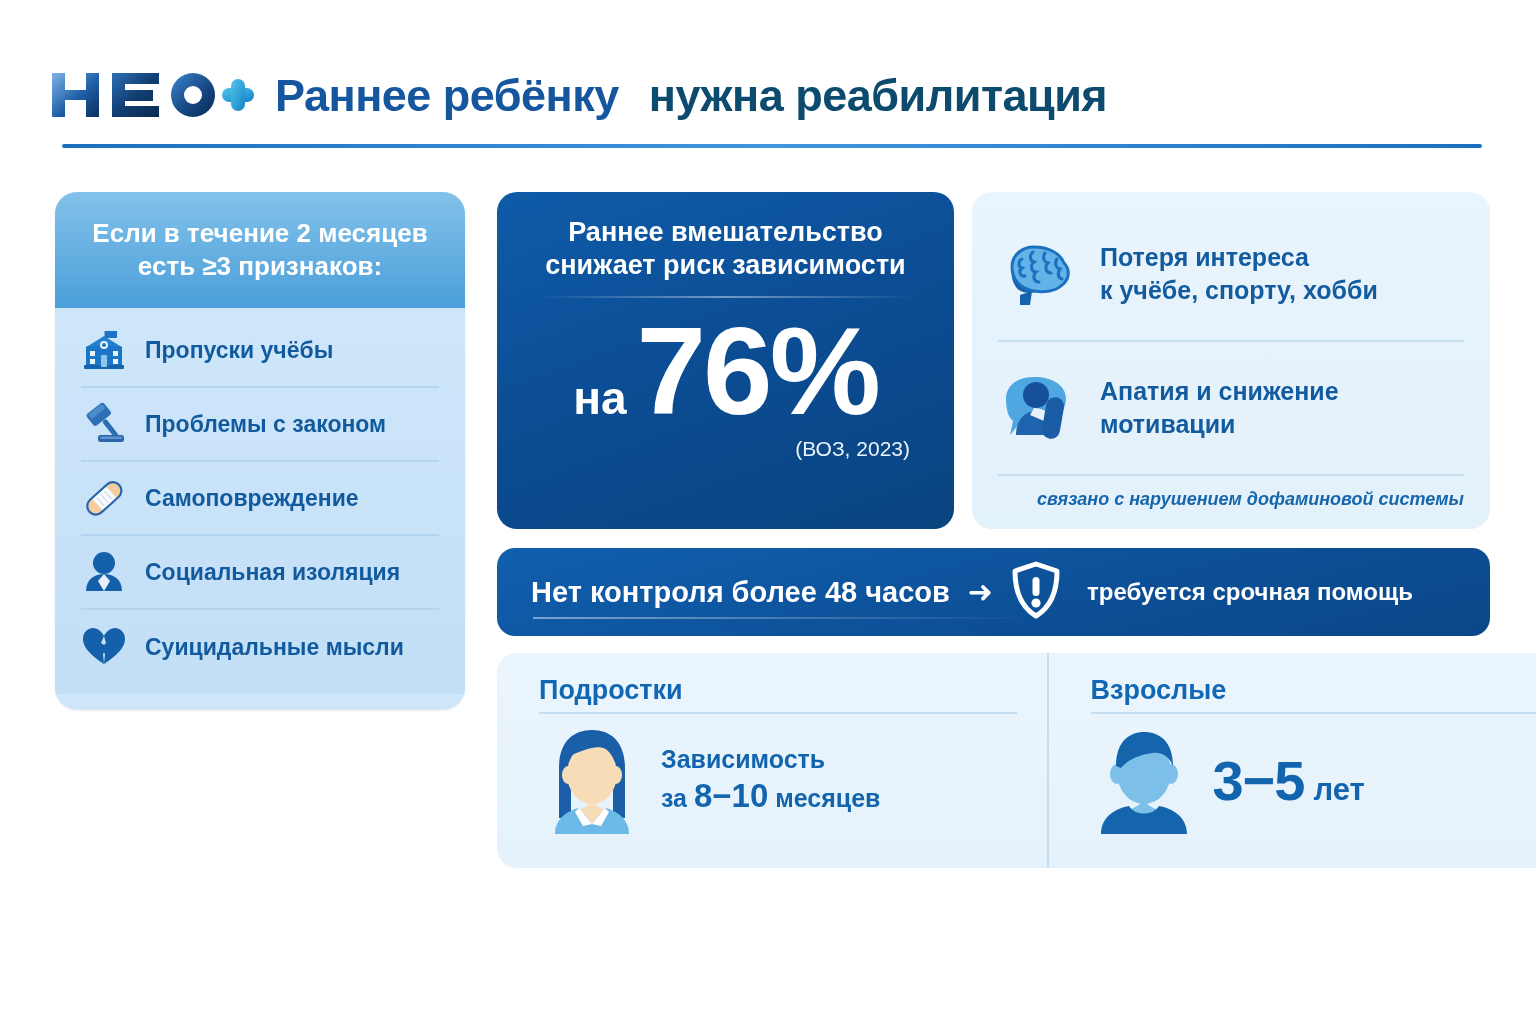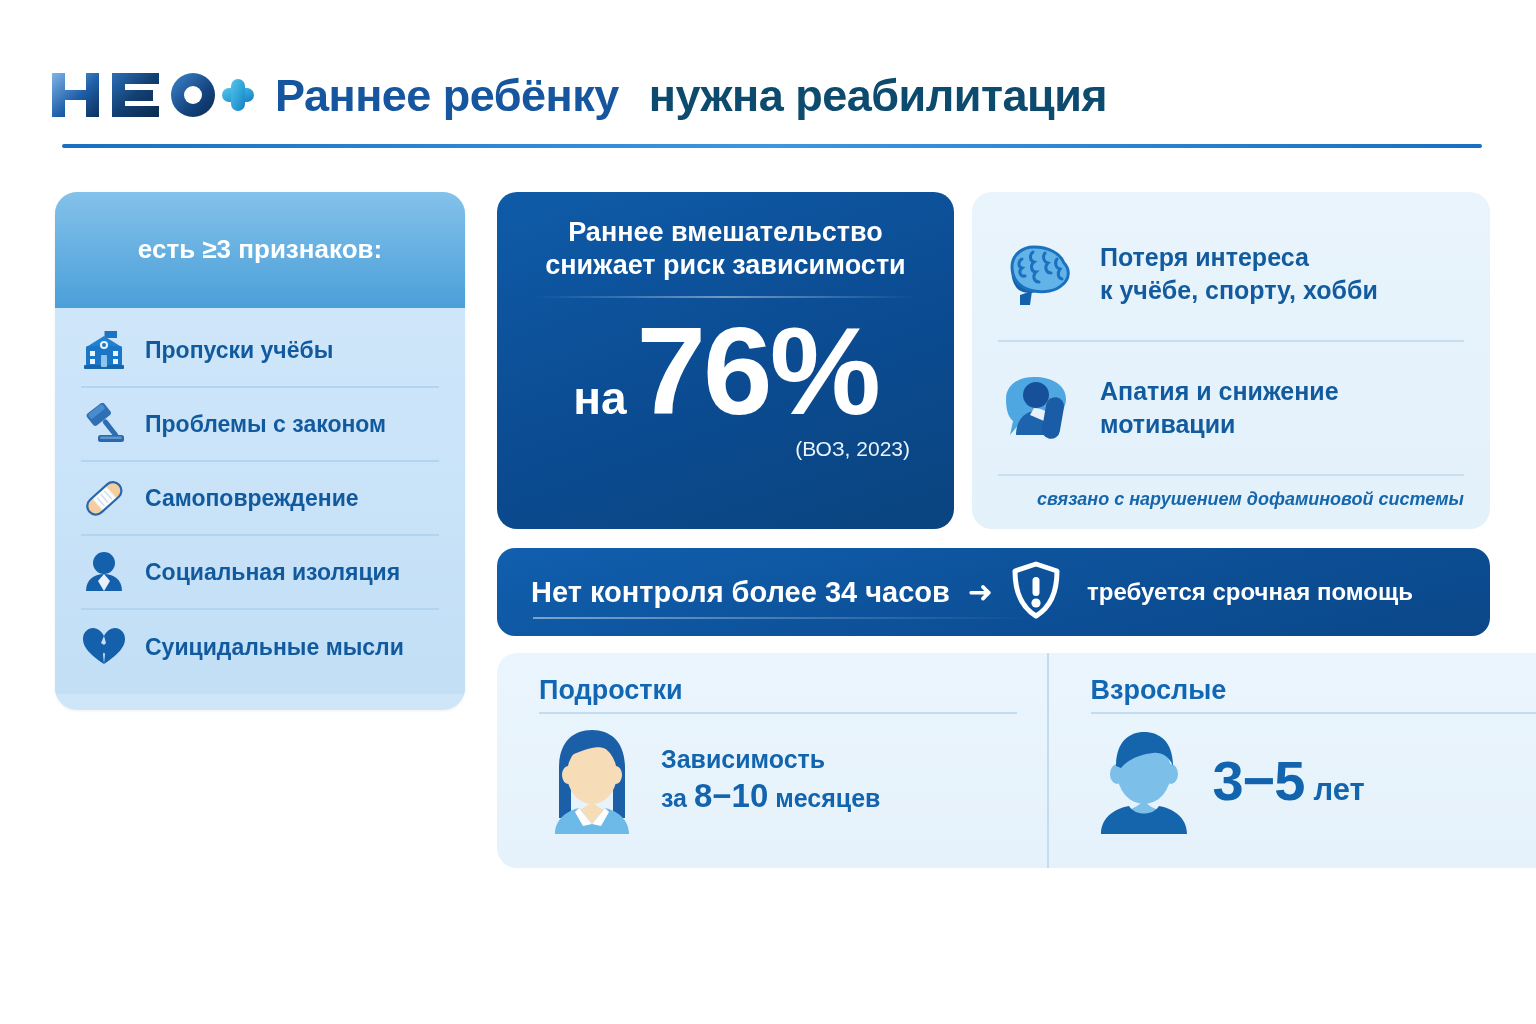--- a/index.html
+++ b/index.html
@@ -348,20 +348,21 @@
     <div class="title">
       <span class="t-dark">Раннее ребёнку</span>
       <span class="t-light">нужна реабилитация</span>
     </div>
   </div>
 
   <div class="header-rule"></div>
 
   <div class="left-panel">
     <div class="left-head">
+      <div>Если в течение 2 месяцев</div>
       <div>есть ≥3 признаков:</div>
     </div>
     <div class="left-body">
 
       <div class="sign-row">
         <span class="sign-ico">
           <svg width="44" height="40" viewBox="0 0 44 40">
             <rect x="24" y="1" width="11" height="7" fill="#1e74c4"></rect>
             <rect x="22.5" y="1" width="2" height="12" fill="#1e74c4"></rect>
             <path d="M6 16 L22 6 L38 16 Z" fill="#2281cf"></path>
@@ -484,21 +485,21 @@
       <span class="sym-text">
         <span>Апатия и снижение</span><br>
         <span>мотивации</span>
       </span>
     </div>
 
     <div class="sym-note">связано с нарушением дофаминовой системы</div>
   </div>
 
   <div class="urgent">
-    <span class="urgent-left">Нет контроля более 34 часов</span>
+    <span class="urgent-left">Нет контроля более 48 часов</span>
     <span class="urgent-arrow">➜</span>
     <span>
       <svg width="50" height="58" viewBox="0 0 50 58">
         <path d="M25 3 L46 10 C46 30 40 46 25 55 C10 46 4 30 4 10 Z" fill="none" stroke="#ffffff" stroke-width="5" stroke-linejoin="round"></path>
         <rect x="21.5" y="16" width="7" height="19" rx="3.5" fill="#ffffff"></rect>
         <circle cx="25" cy="42" r="4.6" fill="#ffffff"></circle>
       </svg>
     </span>
     <span class="urgent-right">требуется срочная помощь</span>
     <span class="urgent-underline"></span>

